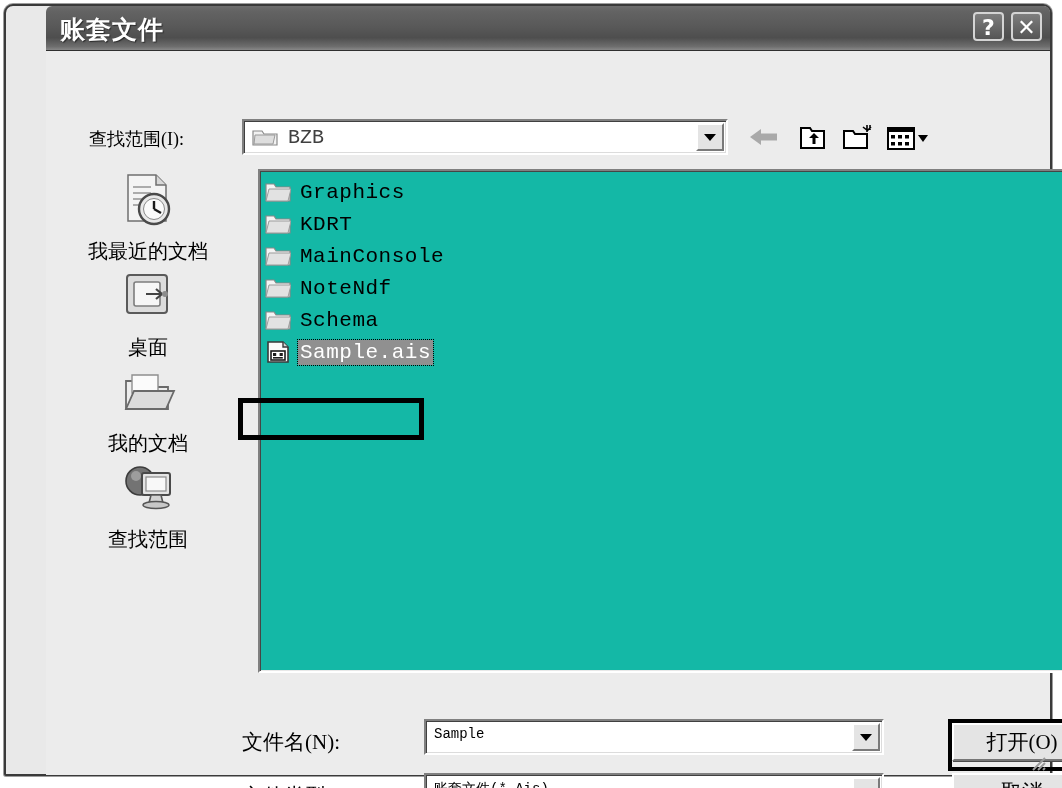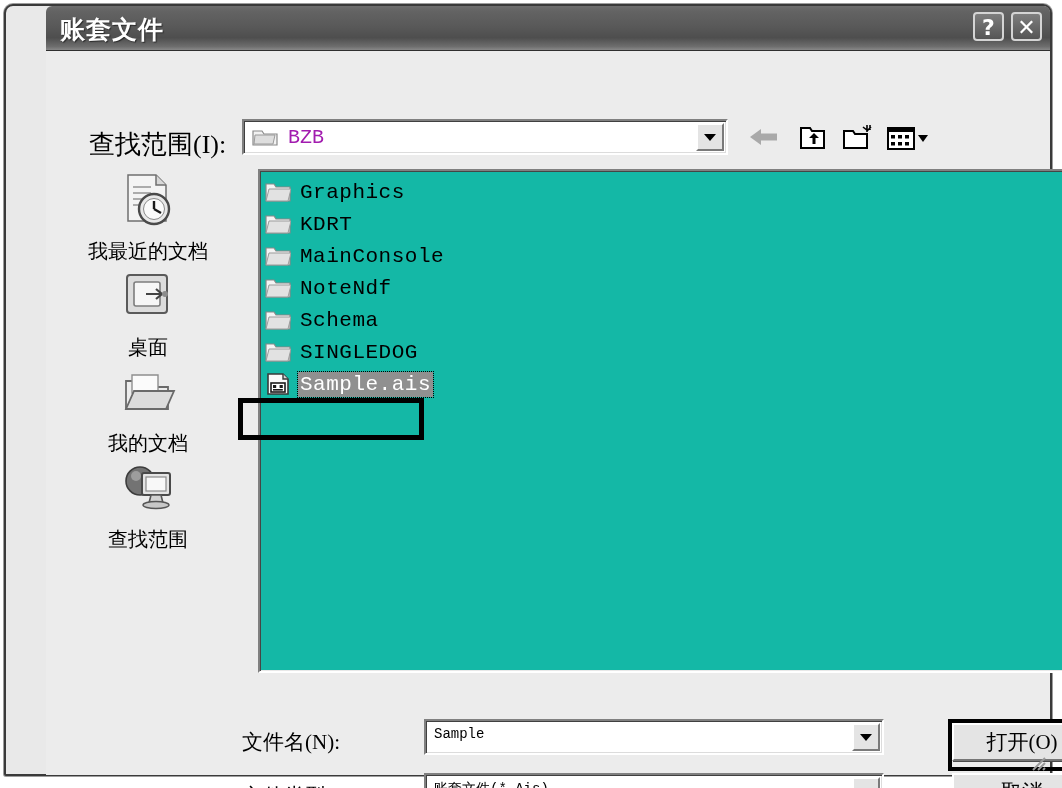--- a/index.html
+++ b/index.html
@@ -76,21 +76,21 @@
     position: relative;
     height: 724px;
     background: #ececec;
   }
 
   
   #lookin-label {
     position: absolute;
     left: 43px;
     top: 76px;
-    font-size: 26px;
+    font-size: 18px;
     color: #000;
     white-space: nowrap;
   }
   #lookin-combo {
     position: absolute;
     left: 196px;
     top: 68px;
     width: 486px;
     height: 36px;
     background: #ffffff;
@@ -105,21 +105,21 @@
     top: 6px;
     width: 26px;
     height: 20px;
   }
   #lookin-value {
     position: absolute;
     left: 44px;
     top: 5px;
     font-size: 20px;
     font-family: "Liberation Mono", "DejaVu Sans Mono", monospace;
-    color: #a21caf;
+    color: #404040;
   }
   .combo-arrow-btn {
     position: absolute;
     right: 2px;
     top: 2px;
     width: 28px;
     height: 28px;
     background: #e4e4e4;
     border: 2px solid;
     border-color: #ffffff #7a7a7a #7a7a7a #ffffff;
@@ -455,27 +455,20 @@
 
 
         <div class="file-row">
           <svg class="file-icon" viewBox="0 0 26 24">
             <path d="M1 4 L9 4 L11 7 L25 7 L25 21 L1 21 Z" fill="#f4f4f4" stroke="#888" stroke-width="1.2"></path>
             <path d="M1 21 L4 9 L26 9 L23 21 Z" fill="#e2e2e2" stroke="#9b9b9b" stroke-width="1"></path>
           </svg>
           <span class="file-name">Schema</span>
         </div>
 
-        <div class="file-row">
-          <svg class="file-icon" viewBox="0 0 26 24">
-            <path d="M1 4 L9 4 L11 7 L25 7 L25 21 L1 21 Z" fill="#f4f4f4" stroke="#888" stroke-width="1.2"></path>
-            <path d="M1 21 L4 9 L26 9 L23 21 Z" fill="#e2e2e2" stroke="#9b9b9b" stroke-width="1"></path>
-          </svg>
-          <span class="file-name">SINGLEDOG</span>
-        </div>
 
         <div class="file-row selected">
           <svg class="file-icon" viewBox="0 0 26 24">
             <path d="M3 2 L18 2 L23 7 L23 22 L3 22 Z" fill="#fafafa" stroke="#3a3a3a" stroke-width="1.6"></path>
             <path d="M18 2 L18 7 L23 7" fill="#d5d5d5" stroke="#3a3a3a" stroke-width="1.4"></path>
             <rect x="6" y="11" width="14" height="9" fill="#ffffff" stroke="#1c1c1c" stroke-width="1.6"></rect>
             <g fill="#1c1c1c">
               <rect x="8" y="13" width="3.2" height="3"></rect>
                 <rect x="14.6" y="13" width="3.2" height="3"></rect>
               <rect x="8" y="17" width="9.8" height="1.6"></rect>

